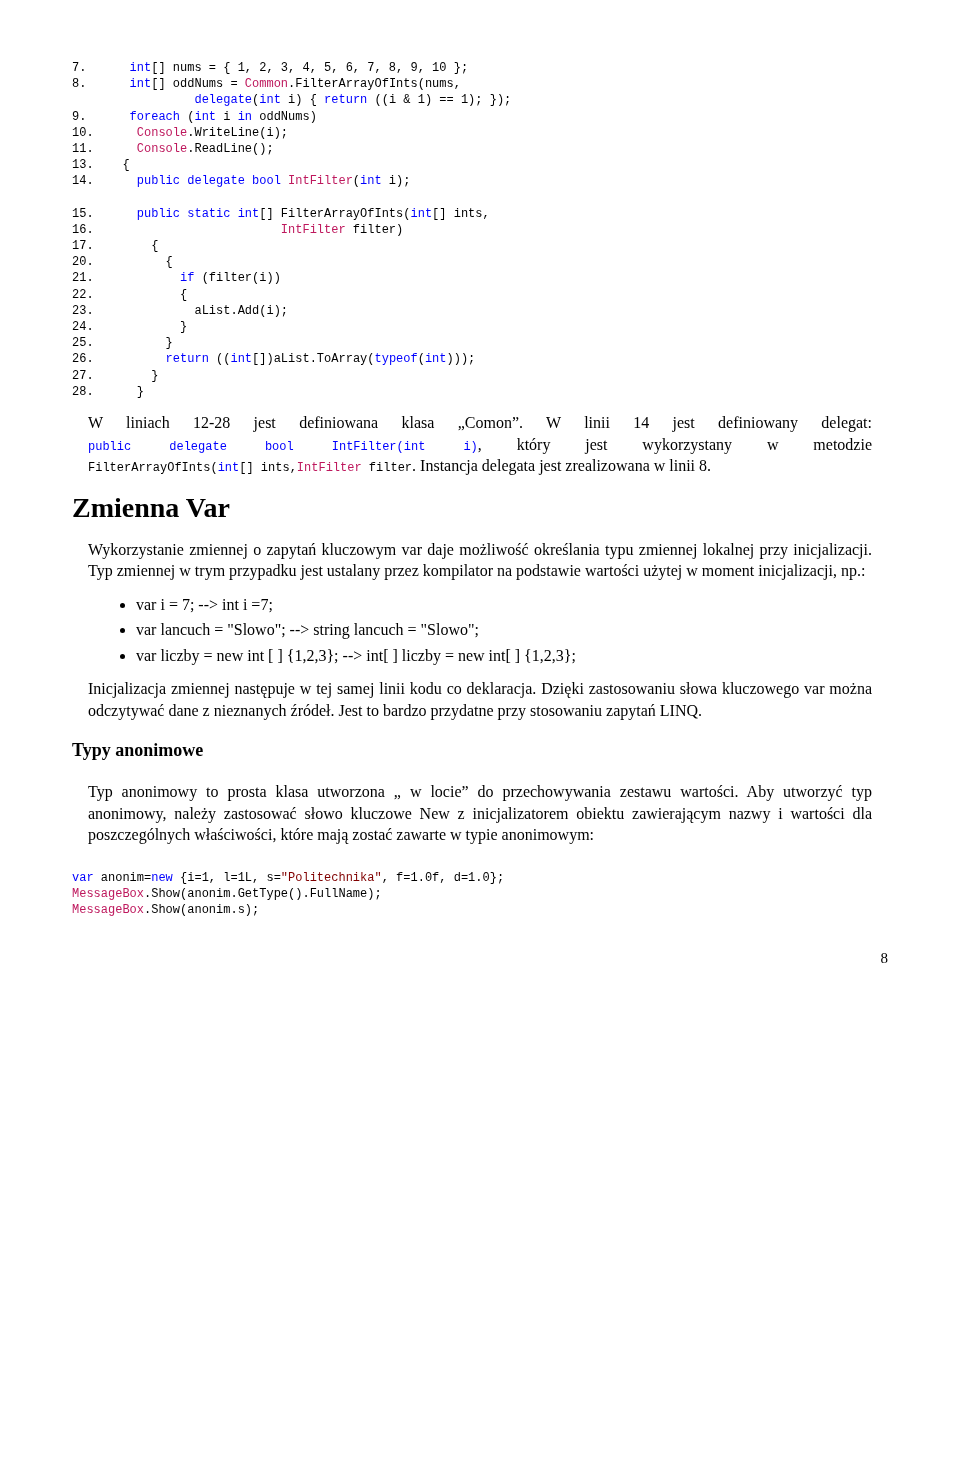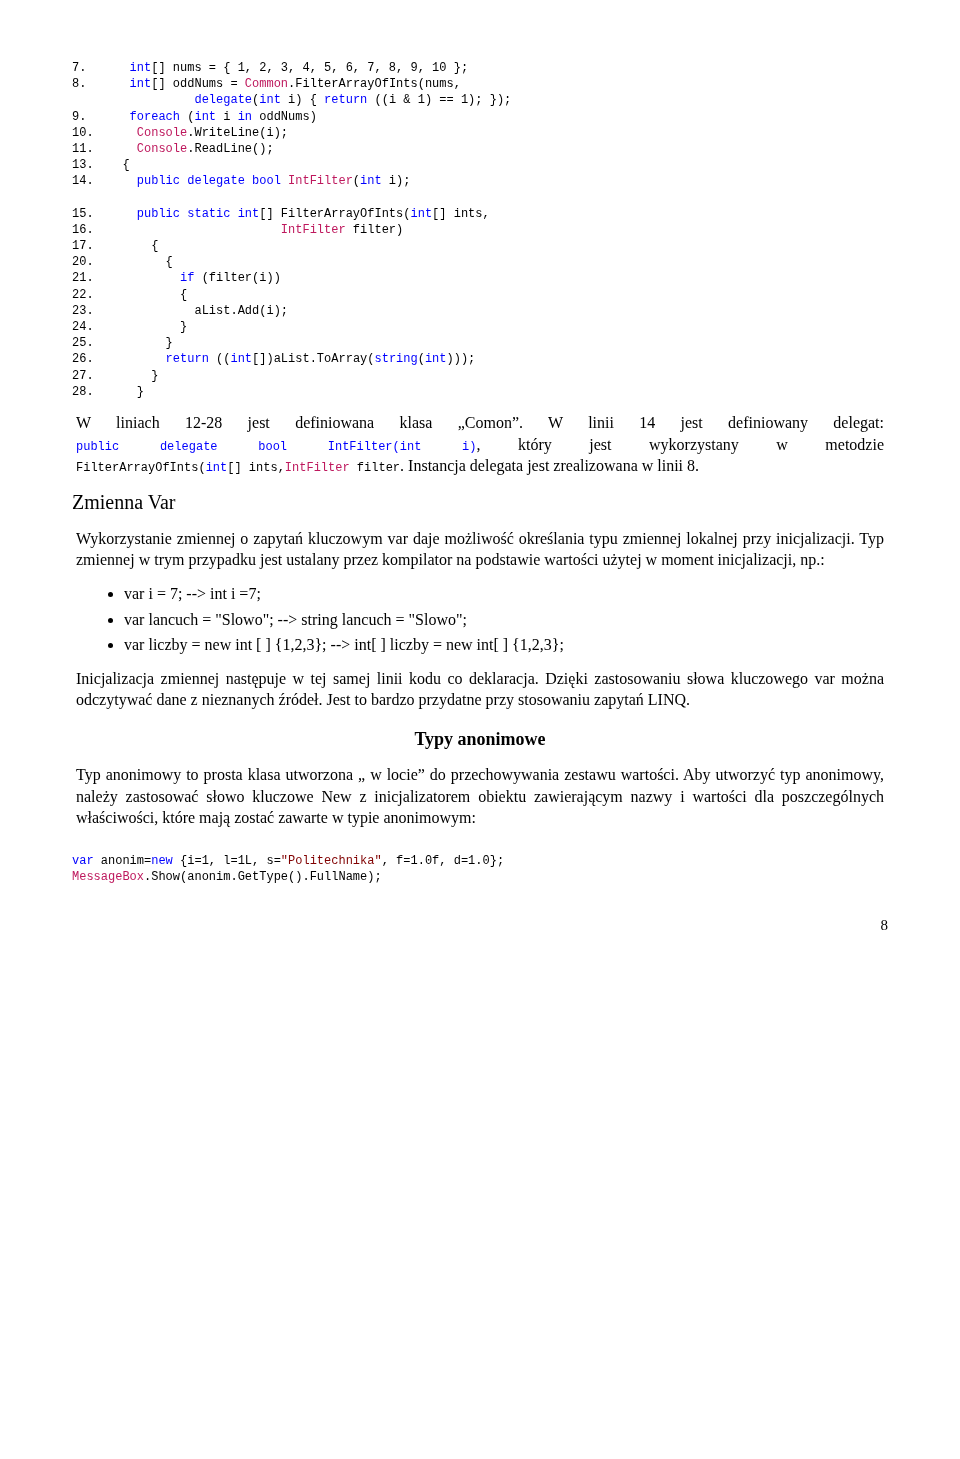--- a/index.html
+++ b/index.html
@@ -16,25 +16,25 @@
   .code-line {
     font-family: "Courier New", Courier, monospace;
     font-size: 12px;
     white-space: pre;
     line-height: 1.35;
   }
   .blue { color: #0000ff; }
   .teal { color: #be185d; }
   .black { color: #000; }
   .maroon { color: #800000; }
-  .prose { margin: 12px 4px; text-align: justify; }
-  h2 { font-size: 20px; font-weight: normal; margin: 7px 0 8px 0; }
-  h3 { font-size: 18px; font-weight: bold; margin: 16px 0 13px 0; text-align: center; }
+  .prose { margin: 12px 16px; text-align: justify; }
+  h2 { font-size: 28px; font-weight: bold; margin: 7px 0 8px 0; }
+  h3 { font-size: 18px; font-weight: bold; margin: 16px 0 19px 0; }
   ul { margin: 4px 0 4px 0; padding-left: 48px; }
-  li { margin: 4px 4px; text-align: justify; }
+  li { margin: 4px 16px; text-align: justify; }
   .pagenum { text-align: right; margin-top: 30px; font-size: 15px; }
 </style>
 </head>
 <body>
 
 <div id="code-block-1">
     <div class="code-line"><span class="black">7.  </span><span class="blue">    int</span><span class="black">[] nums = { 1, 2, 3, 4, 5, 6, 7, 8, 9, 10 };</span></div>
     <div class="code-line"><span class="black">8.  </span><span class="blue">    int</span><span class="black">[] oddNums = </span><span class="teal">Common</span><span class="black">.FilterArrayOfInts(nums,</span></div>
     <div class="code-line"><span class="black">    </span><span class="blue">             delegate</span><span class="black">(</span><span class="blue">int</span><span class="black"> i) { </span><span class="blue">return</span><span class="black"> ((i &amp; 1) == 1); });</span></div>
     <div class="code-line"><span class="black">9.  </span><span class="blue">    foreach</span><span class="black"> (</span><span class="blue">int</span><span class="black"> i </span><span class="blue">in</span><span class="black"> oddNums)</span></div>
@@ -45,21 +45,21 @@
     <div class="code-line"><span class="black">    </span><span class="black"></span></div>
     <div class="code-line"><span class="black">15. </span><span class="blue">     public static int</span><span class="black">[] FilterArrayOfInts(</span><span class="blue">int</span><span class="black">[] ints,</span></div>
     <div class="code-line"><span class="black">16. </span><span class="teal">                         IntFilter</span><span class="black"> filter)</span></div>
     <div class="code-line"><span class="black">17. </span><span class="black">       {</span></div>
     <div class="code-line"><span class="black">20. </span><span class="black">         {</span></div>
     <div class="code-line"><span class="black">21. </span><span class="blue">           if</span><span class="black"> (filter(i))</span></div>
     <div class="code-line"><span class="black">22. </span><span class="black">           {</span></div>
     <div class="code-line"><span class="black">23. </span><span class="black">             aList.Add(i);</span></div>
     <div class="code-line"><span class="black">24. </span><span class="black">           }</span></div>
     <div class="code-line"><span class="black">25. </span><span class="black">         }</span></div>
-    <div class="code-line"><span class="black">26. </span><span class="blue">         return</span><span class="black"> ((</span><span class="blue">int</span><span class="black">[])aList.ToArray(</span><span class="blue">string</span><span class="black">(</span><span class="blue">int</span><span class="black">)));</span></div>
+    <div class="code-line"><span class="black">26. </span><span class="blue">         return</span><span class="black"> ((</span><span class="blue">int</span><span class="black">[])aList.ToArray(</span><span class="blue">typeof</span><span class="black">(</span><span class="blue">int</span><span class="black">)));</span></div>
     <div class="code-line"><span class="black">27. </span><span class="black">       }</span></div>
     <div class="code-line"><span class="black">28. </span><span class="black">     }</span></div>
   </div>
 
 <div class="prose">
   <span>W liniach 12-28 jest definiowana klasa „Comon”. W linii 14 jest definiowany delegat: </span><span class="code-line"><span class="blue">public delegate bool IntFilter(int i)</span></span><span>, który jest wykorzystany w metodzie </span><span class="code-line"><span class="black">FilterArrayOfInts(</span><span class="blue">int</span><span class="black">[] ints,</span><span class="teal">IntFilter</span><span class="black"> filter</span></span><span>. Instancja delegata jest zrealizowana w linii 8.</span>
 </div>
 
 <h2>Zmienna Var</h2>
 
@@ -77,15 +77,16 @@
 
 <h3>Typy anonimowe</h3>
 
 <div class="prose"> Typ anonimowy to prosta klasa utworzona „ w locie” do przechowywania zestawu wartości. Aby utworzyć typ anonimowy, należy zastosować słowo kluczowe New z inicjalizatorem obiektu zawierającym nazwy i wartości dla poszczególnych właściwości, które mają zostać zawarte w typie anonimowym:</div>
 
 <div style="height:12px"></div>
 
 <div id="code-block-2">
     <div class="code-line"><span class="blue">var</span><span class="black"> anonim=</span><span class="blue">new</span><span class="black"> {i=1, l=1L, s=</span><span class="maroon">"Politechnika"</span><span class="black">, f=1.0f, d=1.0};</span></div>
     <div class="code-line"><span class="teal">MessageBox</span><span class="black">.Show(anonim.GetType().FullName);</span></div>
+    <div class="code-line"><span class="teal">MessageBox</span><span class="black">.Show(anonim.s);</span></div>
   </div>
 
 <div class="pagenum">8</div>
 
 </body></html>

